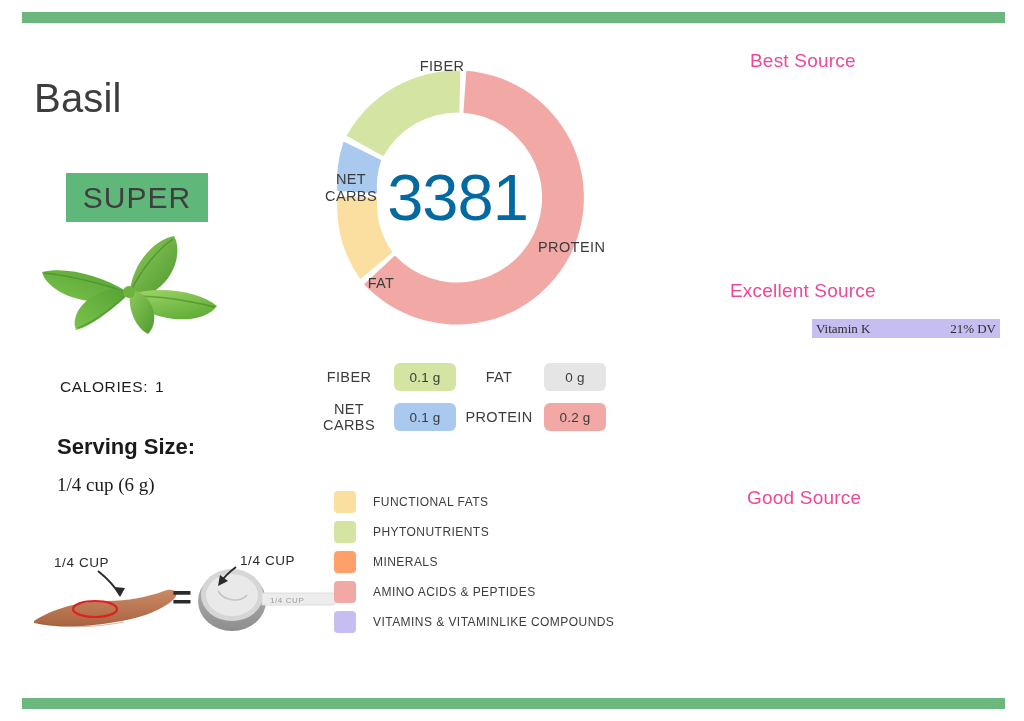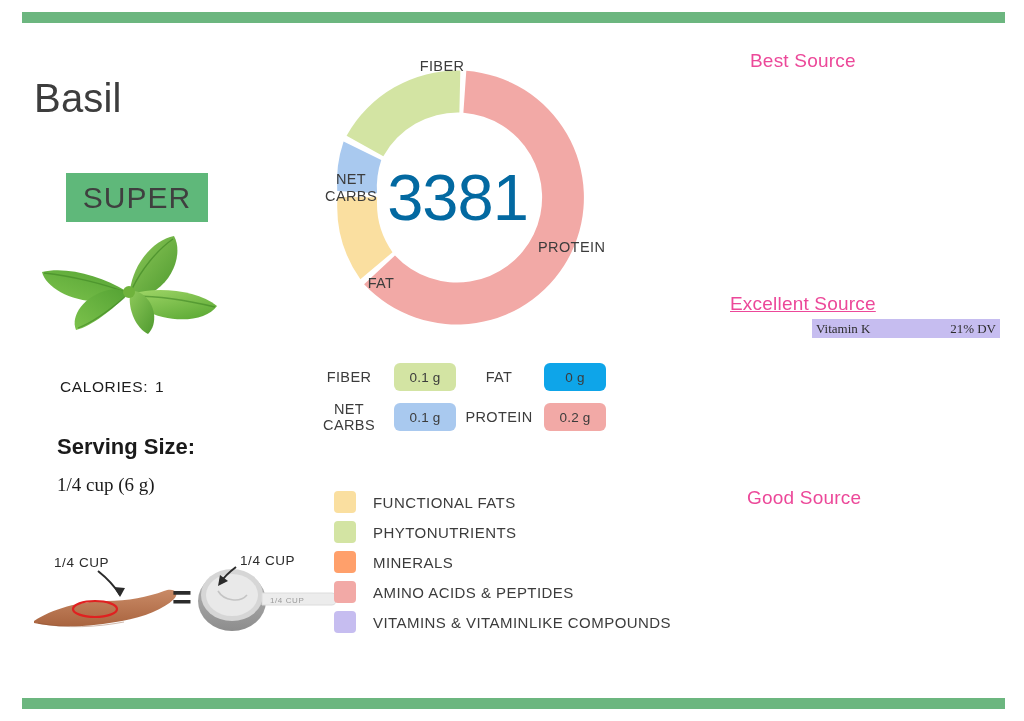--- a/index.html
+++ b/index.html
@@ -187,36 +187,36 @@
     height: 30px;
   }
   .legend-swatch {
     width: 22px;
     height: 22px;
     border-radius: 4px;
     flex: none;
   }
   .legend-label {
     margin-left: 17px;
-    font-size: 15px;
+    font-size: 12px;
     letter-spacing: 0.45px;
     color: #3c3c3c;
     white-space: nowrap;
   }
 
   
   .source-head {
     position: absolute;
     font-size: 19px;
     color: #ec4899;
     letter-spacing: 0.2px;
     white-space: nowrap;
   }
   .head-best      { left: 750px; top: 50px; }
-  .head-excellent { left: 730px; top: 293px; text-decoration: underline; }
+  .head-excellent { left: 730px; top: 280px; }
   .head-good      { left: 747px; top: 487px; }
 
   .nutrient-bar {
     position: absolute;
     left: 812px;
     top: 319px;
     width: 188px;
     height: 19px;
     background: #c6bdf0;
     display: flex;
@@ -343,21 +343,21 @@
 </div>
 
 <div class="macro-grid">
   <div class="macro-row">
     <div class="macro-cell c1">
       <div class="macro-name">FIBER</div>
       <div class="macro-pill" style="background:#d3e4a3">0.1 g</div>
     </div>
     <div class="macro-cell">
       <div class="macro-name">FAT</div>
-      <div class="macro-pill" style="background:#0ea5e9">0 g</div>
+      <div class="macro-pill" style="background:#e5e5e5">0 g</div>
     </div>
   </div>
   <div class="macro-row">
     <div class="macro-cell c1">
       <div class="macro-name">NET
 CARBS</div>
       <div class="macro-pill" style="background:#a9c9ef">0.1 g</div>
     </div>
     <div class="macro-cell">
       <div class="macro-name">PROTEIN</div>

